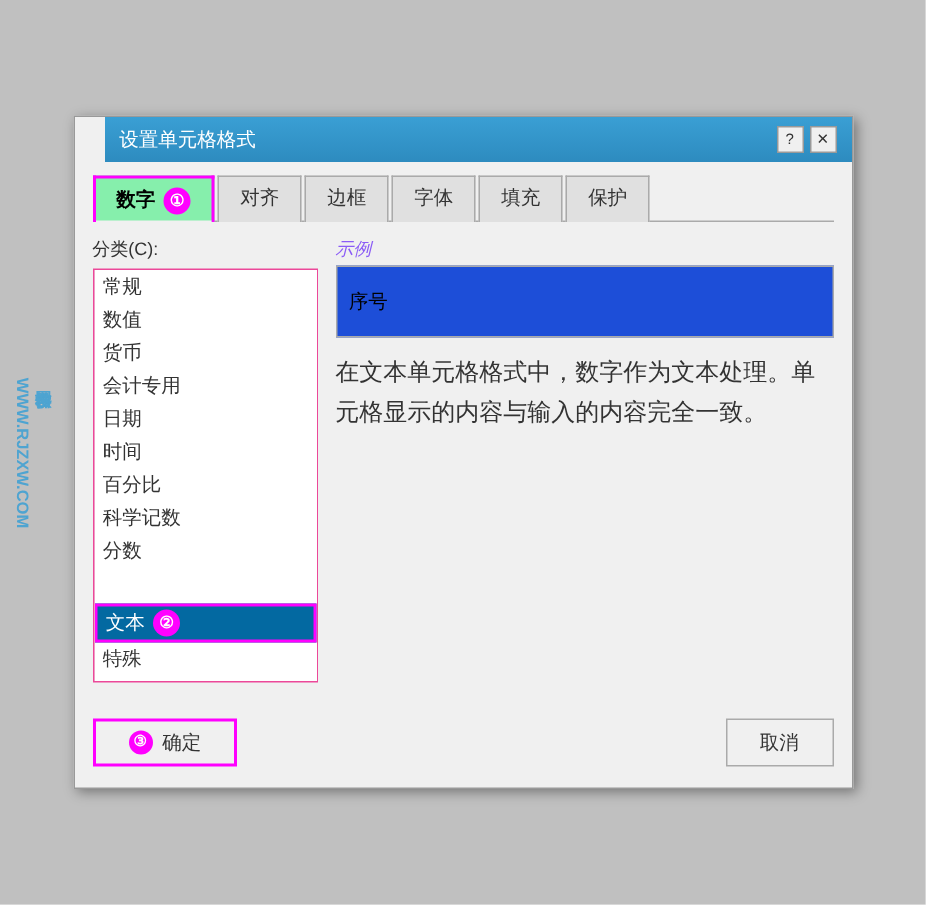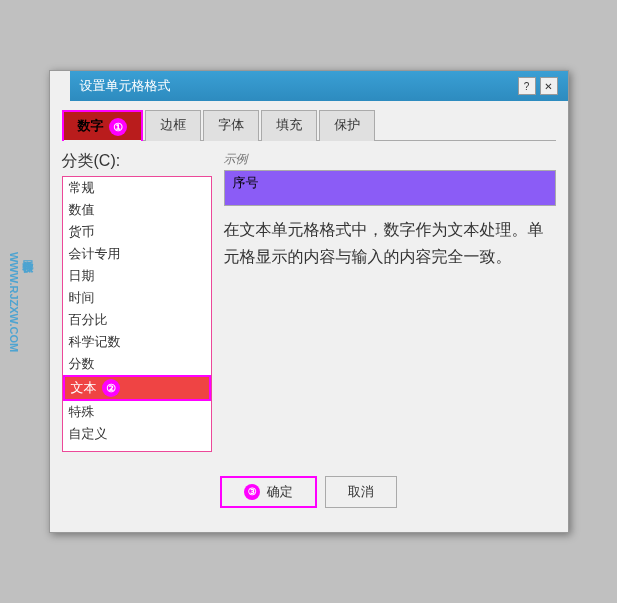--- a/index.html
+++ b/index.html
@@ -61,21 +61,21 @@
       border: 1px solid #aaa;
       border-bottom: none;
       background: #e0e0e0;
       margin-right: 2px;
       font-size: 13px;
       color: #333;
       position: relative;
       top: 1px;
     }
     .tab.active {
-      background: #b91c1c;
+      background: #86efac;
       border-color: #ff00ff;
       border-width: 2px;
       color: #000;
       font-weight: bold;
       z-index: 2;
     }
     .tab.active::after {
       content: '';
       position: absolute;
       bottom: -1px;
@@ -100,68 +100,69 @@
     }
     .content-area {
       display: flex;
       gap: 12px;
     }
     .left-panel {
       width: 150px;
       flex-shrink: 0;
     }
     .category-label {
-      font-size: 16px;
+      font-size: 12px;
       color: #333;
       margin-bottom: 4px;
     }
     .category-list {
       border: 1px solid #ec4899;
       background: white;
       height: 276px;
       overflow-y: auto;
       position: relative;
     }
     .category-item {
       padding: 2px 6px;
       cursor: pointer;
       font-size: 13px;
       color: #333;
     }
     .category-item.selected {
-      background: #ef4444;
+      background: #0369a1;
       color: white;
       border: 2px solid #ff00ff;
+      margin-top: 24px;
     }
     .right-panel {
       flex: 1;
     }
     .preview-label {
       font-size: 12px;
-      color: #737373;
+      color: #8b5cf6;
       margin-bottom: 2px;
       font-style: italic;
     }
     .preview-box {
       border: 1px solid #aaa;
-      background: #8b5cf6;
-      padding: 3px 8px;
+      background: #1d4ed8;
+      padding: 14px 8px;
       min-height: 36px;
       margin-bottom: 10px;
       font-size: 13px;
     }
     .description-text {
       font-size: 16px;
       color: #333;
       line-height: 1.7;
     }
     .bottom-buttons {
       display: flex;
-      justify-content: center;
-      padding: 12px 12px 24px 12px;
+      justify-content: space-between;
+      padding: 12px 12px 14px 12px;
       gap: 8px;
     }
     .btn {
       padding: 5px 22px;
       border: 1px solid #aaa;
       background: #f0f0f0;
       cursor: pointer;
       font-size: 13px;
       min-width: 70px;
       color: #333;
@@ -212,20 +213,23 @@
       <div class="title-btn">?</div>
       <div class="title-btn">✕</div>
     </div>
   </div>
 
   <div class="dialog-body">
     <div class="tabs-row">
       <div class="tab active">
         <span>数字</span>
         <span class="circle-badge">①</span>
+      </div>
+      <div class="tab">
+        <span>对齐</span>
       </div>
       <div class="tab">
         <span>边框</span>
       </div>
       <div class="tab">
         <span>字体</span>
       </div>
       <div class="tab">
         <span>填充</span>
       </div>

